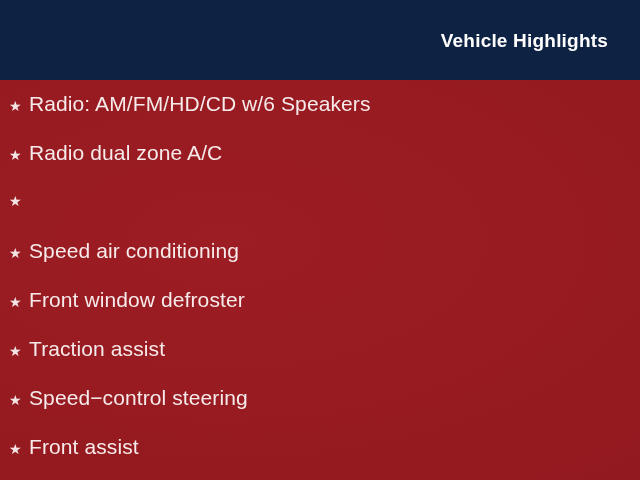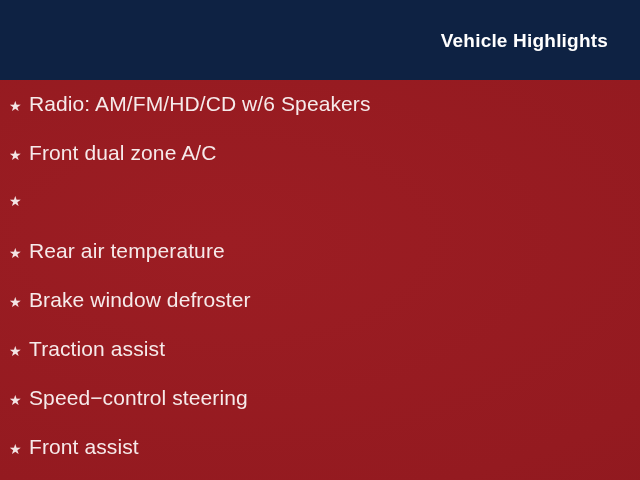--- a/index.html
+++ b/index.html
@@ -101,35 +101,35 @@
   <div id="body-panel">
     <ul id="feature-list">
 
       <li class="feature-item">
         <span class="bullet-star">★</span>
         <span class="feature-text">Radio: AM/FM/HD/CD w/6 Speakers</span>
       </li>
 
       <li class="feature-item">
         <span class="bullet-star">★</span>
-        <span class="feature-text">Front dual zone A/C</span>
+        <span class="feature-text">Radio dual zone A/C</span>
       </li>
 
       <li class="feature-item">
         <span class="bullet-star">★</span>
       </li>
 
       <li class="feature-item">
         <span class="bullet-star">★</span>
-        <span class="feature-text">Rear air temperature</span>
+        <span class="feature-text">Speed air conditioning</span>
       </li>
 
       <li class="feature-item">
         <span class="bullet-star">★</span>
-        <span class="feature-text">Brake window defroster</span>
+        <span class="feature-text">Front window defroster</span>
       </li>
 
       <li class="feature-item">
         <span class="bullet-star">★</span>
         <span class="feature-text">Traction assist</span>
       </li>
 
       <li class="feature-item">
         <span class="bullet-star">★</span>
         <span class="feature-text">Speed−control steering</span>

